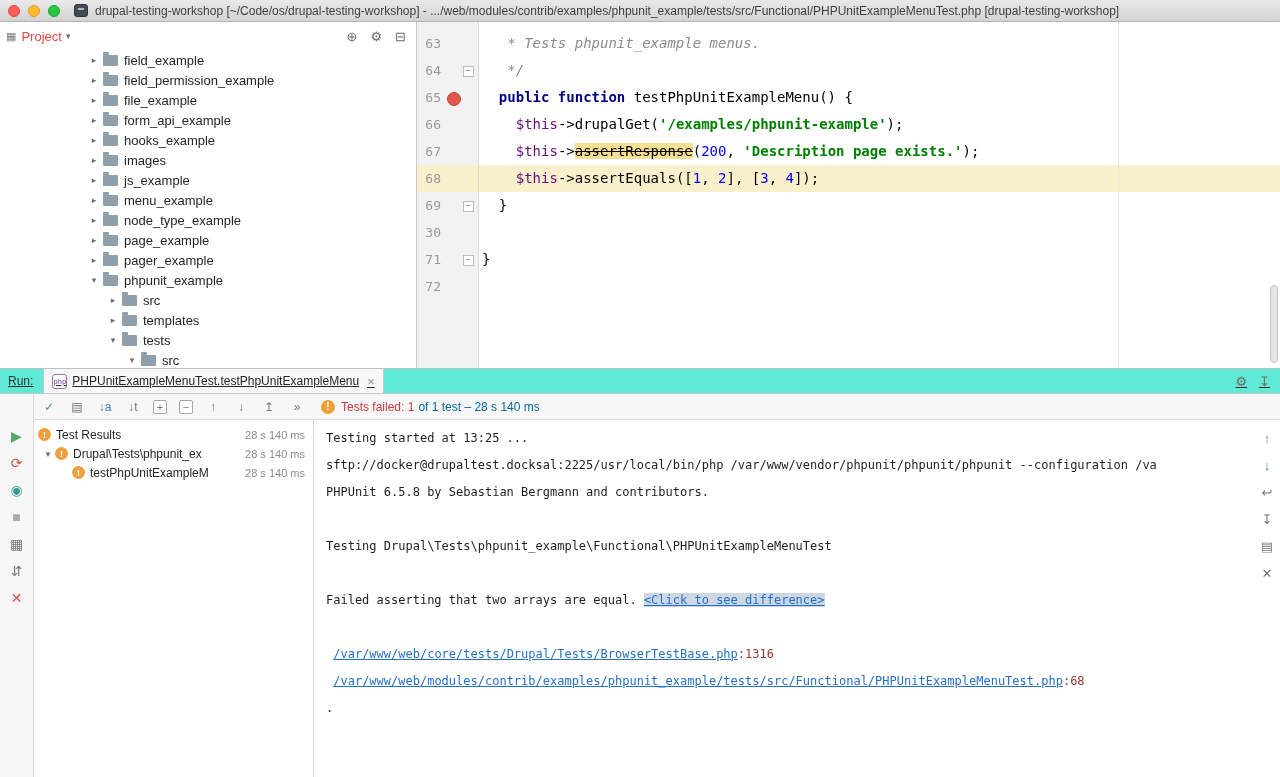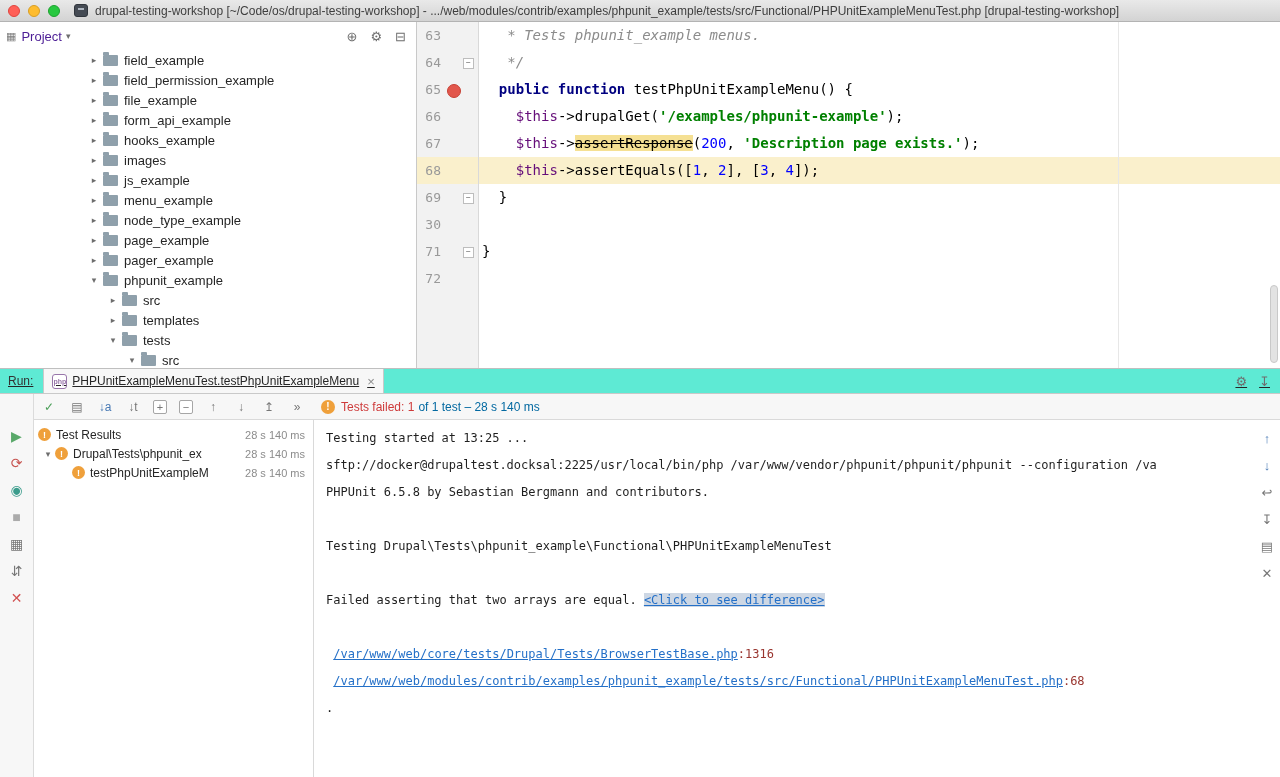--- a/index.html
+++ b/index.html
@@ -22,36 +22,36 @@
   .doc-icon { width:14px; height:13px; background:#454B54; border:1px solid #31363D; border-radius:3px; margin-right:7px; flex:none; position:relative; }
   .doc-icon::after { content:""; position:absolute; left:3px; top:3px; width:6px; height:2px; background:#AEB6C0; }
   .title-text { font-size:12px; color:#3E3E3E; white-space:nowrap; overflow:hidden; }
 
   
   .main { display:flex; height:346px; }
 
   .project-panel { width:417px; flex:none; background:#fff; border-right:1px solid #C9C9C9; display:flex; flex-direction:column; }
   .pp-header { height:28px; flex:none; display:flex; align-items:center; padding:0 10px 0 6px; font-size:13px; }
   .pp-pane-icon { color:#7E7E7E; font-size:11px; margin-right:5px; }
-  .pp-title { color:#4c1d95; }
+  .pp-title { color:#ef4444; }
   .pp-caret { color:#6E6E6E; font-size:9px; margin-left:4px; }
   .pp-spacer { flex:1; }
   .pp-icons { display:flex; gap:13px; align-items:center; }
   .pp-icons span { color:#6E6E6E; font-size:13px; cursor:default; }
 
   .tree { flex:1; overflow:hidden; }
   .tree-row { height:20px; display:flex; align-items:center; white-space:nowrap; font-size:13px; }
   .chevron { width:12px; flex:none; color:#6E6E6E; font-size:9px; text-align:center; margin-right:3px; }
   .folder-icon { width:15px; height:11px; flex:none; background:#8FA0AB; border-radius:1px; position:relative; margin-right:6px; }
   .folder-icon::before { content:""; position:absolute; top:-3px; left:0; width:6px; height:3px; background:#8FA0AB; border-radius:1px 1px 0 0; }
   .tree-label { color:#262626; }
 
   
   .editor {
-    flex:1; position:relative; overflow:hidden; 
+    flex:1; position:relative; overflow:hidden; padding-top:8px;
     background:linear-gradient(90deg,#F2F2F2 0,#F2F2F2 61px,#FFFFFF 61px);
     font-family:"DejaVu Sans Mono","Liberation Mono",monospace; font-size:14px;
   }
   .gutter-sep { position:absolute; left:61px; top:0; bottom:0; width:1px; background:#D9D9D9; }
   .code-line { display:flex; height:27px; line-height:27px; }
   .code-line.current { background:#FAF0CC; }
   .gutter { width:61px; flex:none; display:flex; }
   .lineno { width:24px; text-align:right; color:#999; font-size:13px; }
   .gutter-icon { flex:1; position:relative; }
   .gutter-icon.bp::before { content:""; position:absolute; left:6px; top:8px; width:12px; height:12px; border-radius:50%; background:#E2574C; border:1px solid #C74135; }

